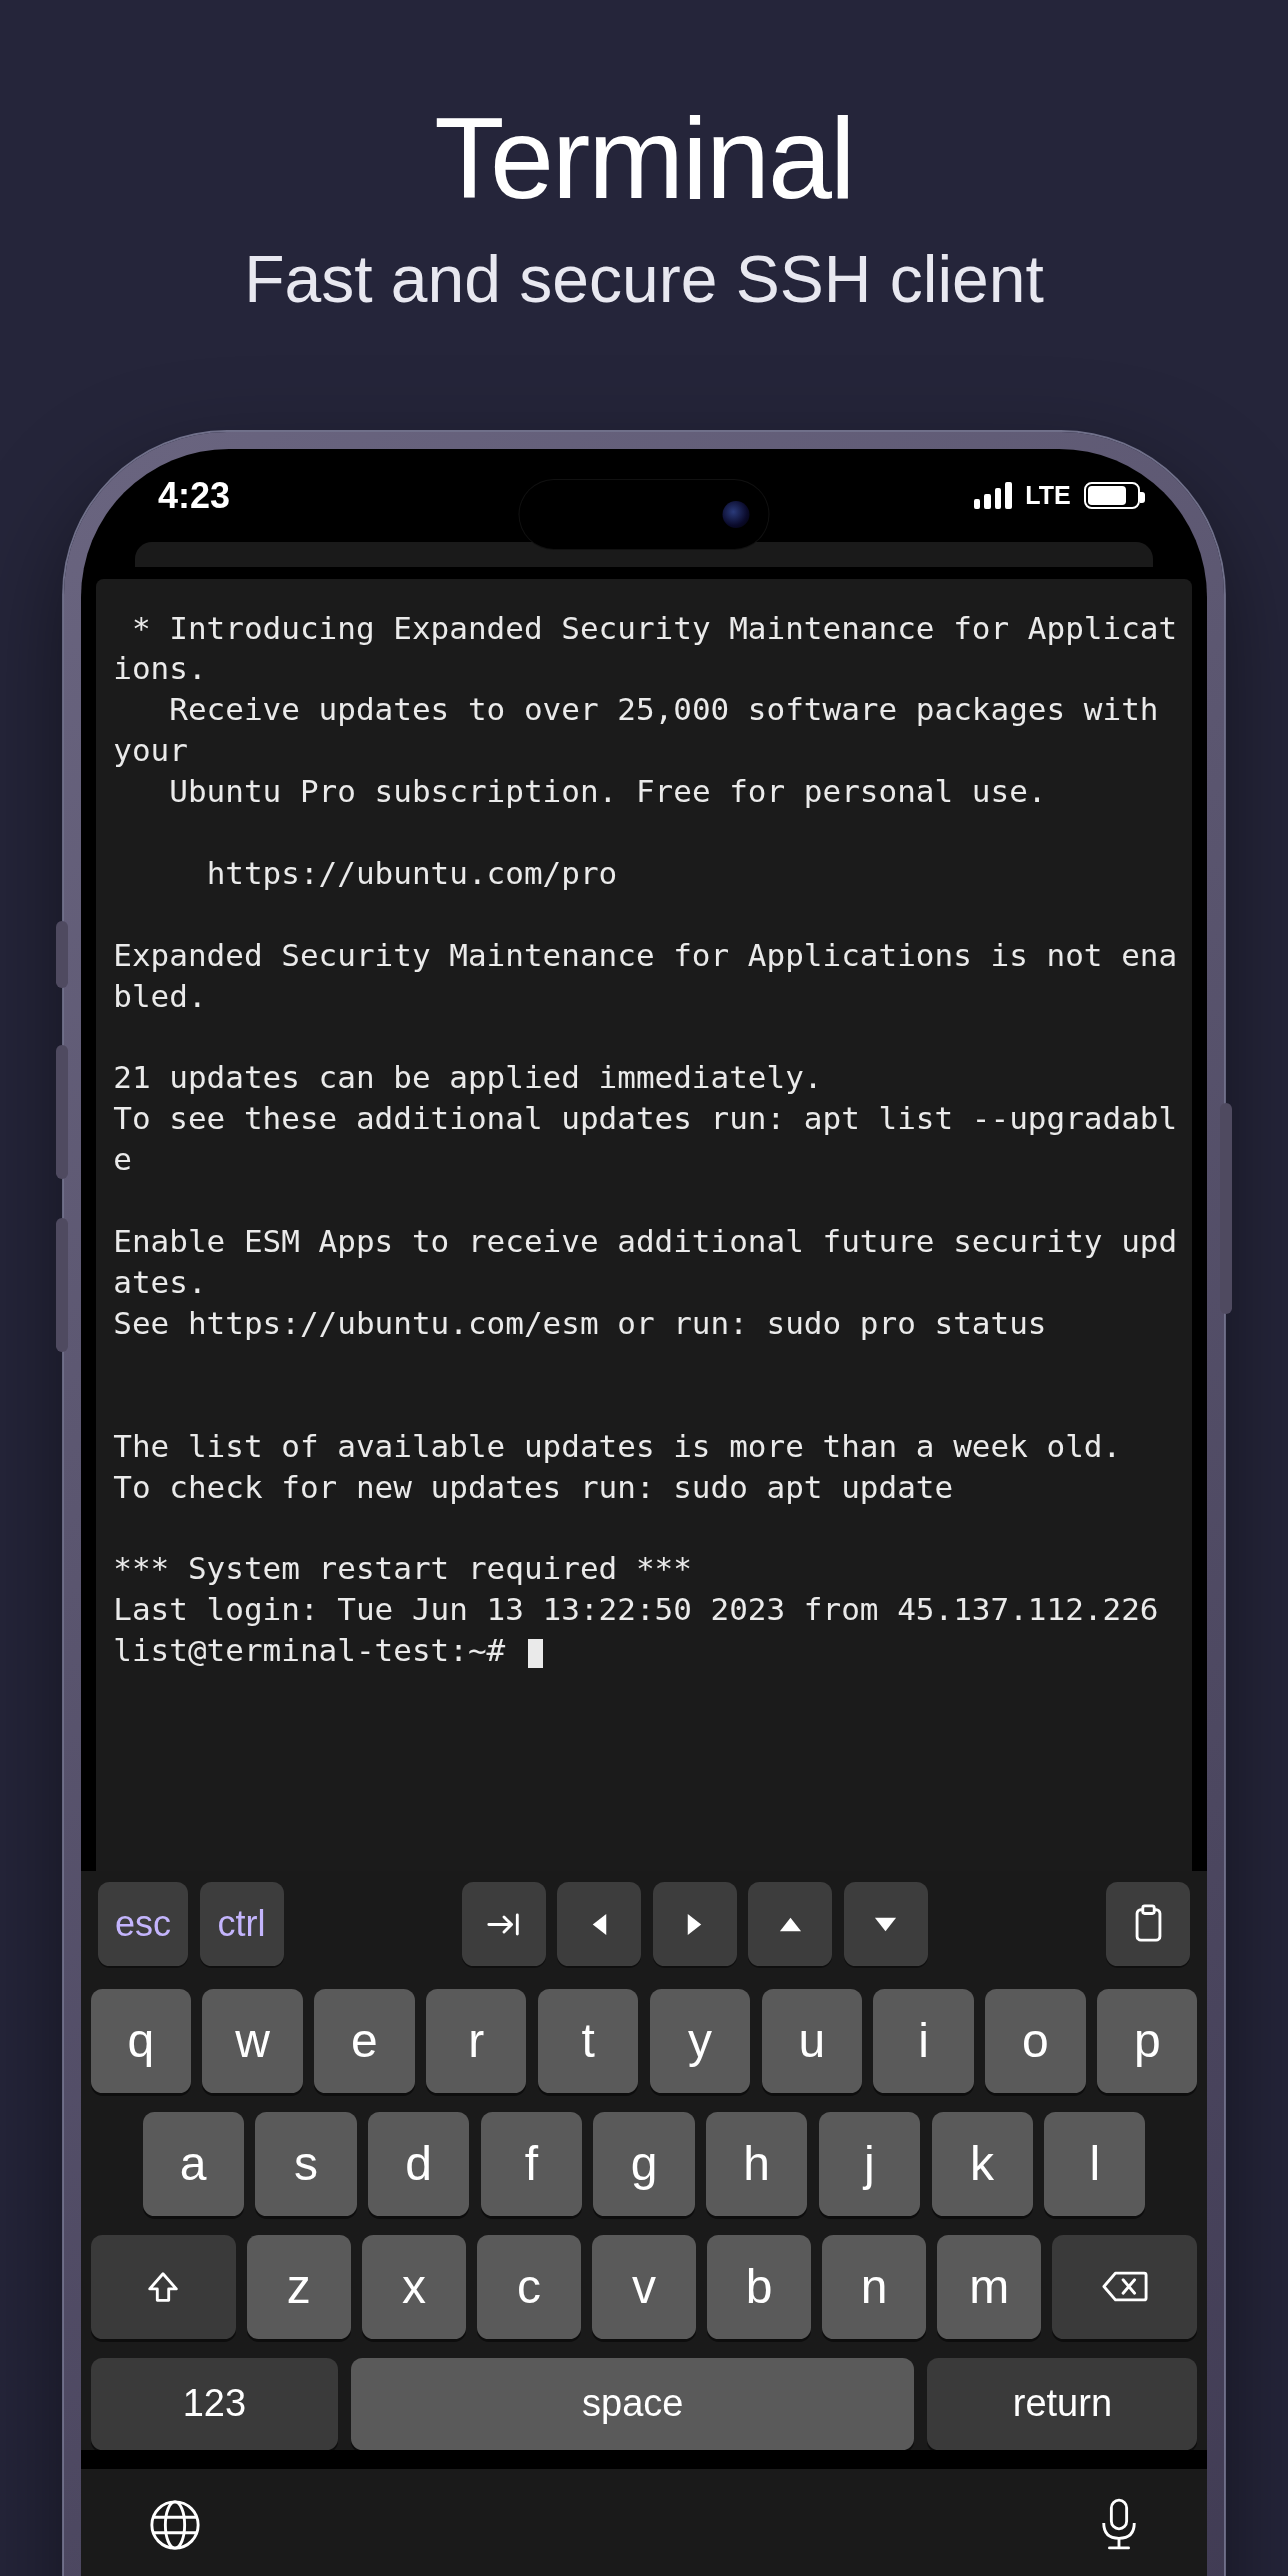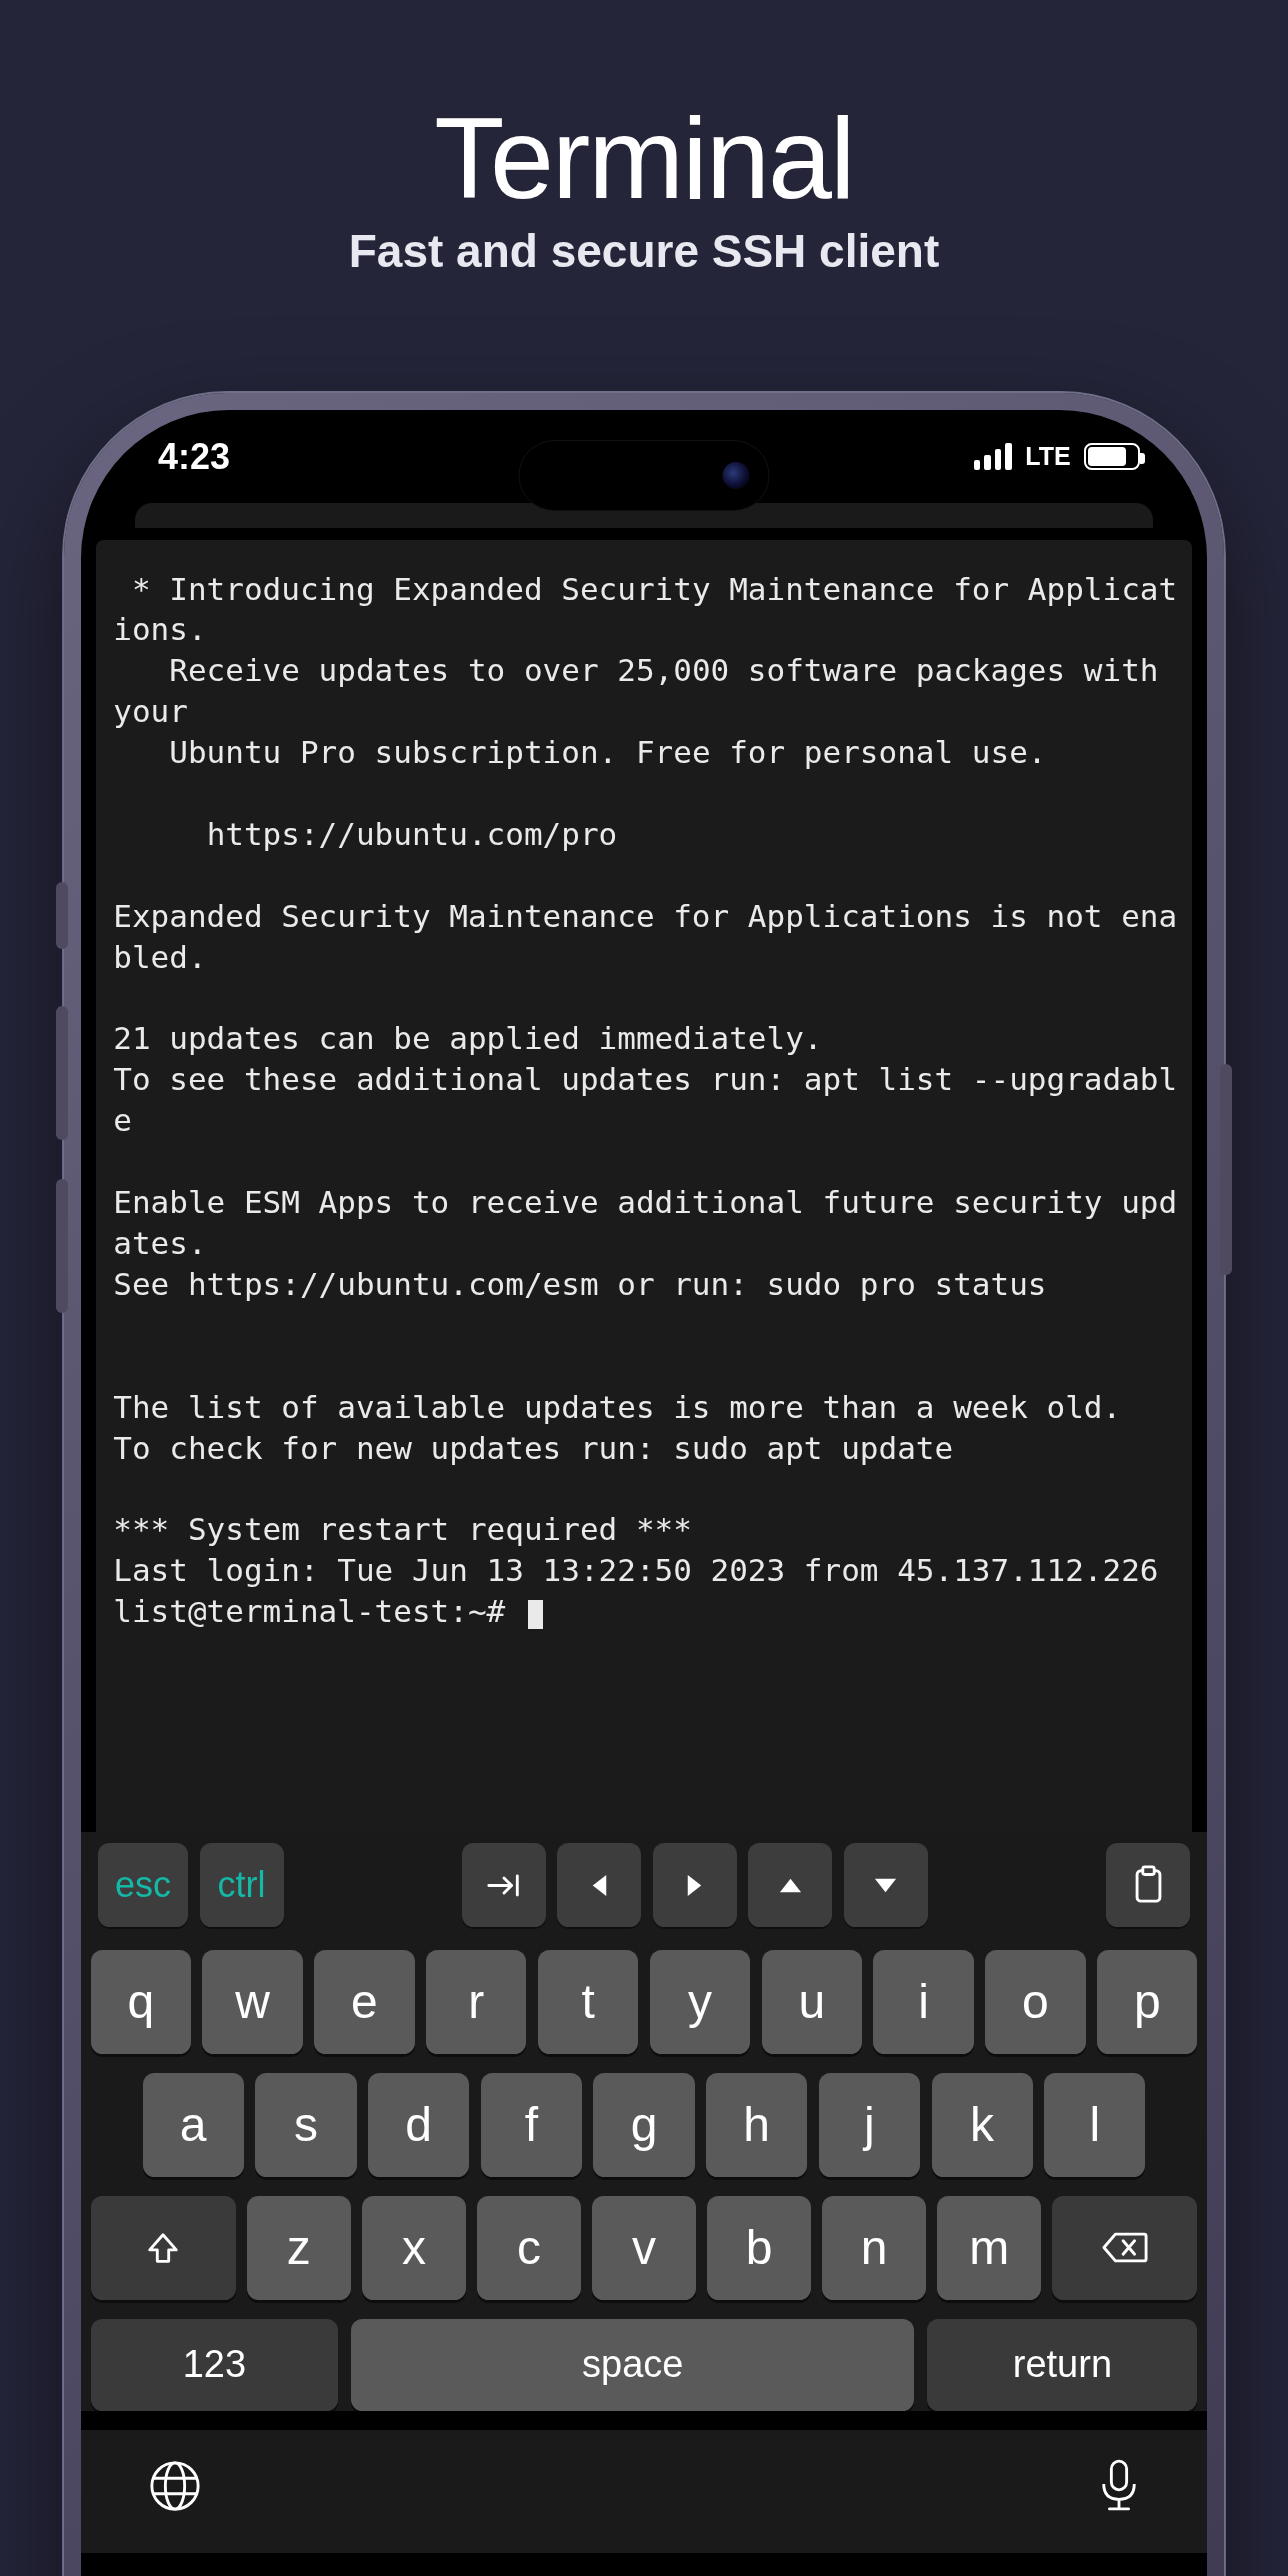--- a/index.html
+++ b/index.html
@@ -13,22 +13,23 @@
 }
 .page-title {
   text-align: center;
   font-size: 115px;
   font-weight: 400;
   letter-spacing: -1.9px;
   margin-top: 92px;
 }
 .page-subtitle {
   text-align: center;
-  font-size: 46px;
-  font-weight: 700;
+  font-size: 66px;
+  font-weight: 400;
+  margin-top: 17px;
   color: #e8e8f0;
 }
 .phone {
   width: 1160px;
   height: 2453px;
   margin: 115px auto 0;
   position: relative;
   border-radius: 163px;
   background: linear-gradient(145deg,#6a6580,#3d3850);
   padding: 17px;
@@ -130,21 +131,21 @@
 .toolbar .spacer { flex: 1; }
 .tkey {
   height: 84px;
   min-width: 84px;
   background: #3d3d3d;
   border-radius: 11.5px;
   display: flex;
   align-items: center;
   justify-content: center;
   font-size: 35px;
-  color: #14b8a6;
+  color: #c4b5fd;
   box-shadow: 0 1.9px 0 rgba(0,0,0,.4);
 }
 .tkey.text { padding: 0 17px; font-size: 36px; }
 
 .keyboard {
   background: #1a1a1a;
   padding: 9.6px 9.6px 0;
 }
 .krow { display: flex; gap: 11.5px; justify-content: center; margin-bottom: 19px; }
 .kkey {

